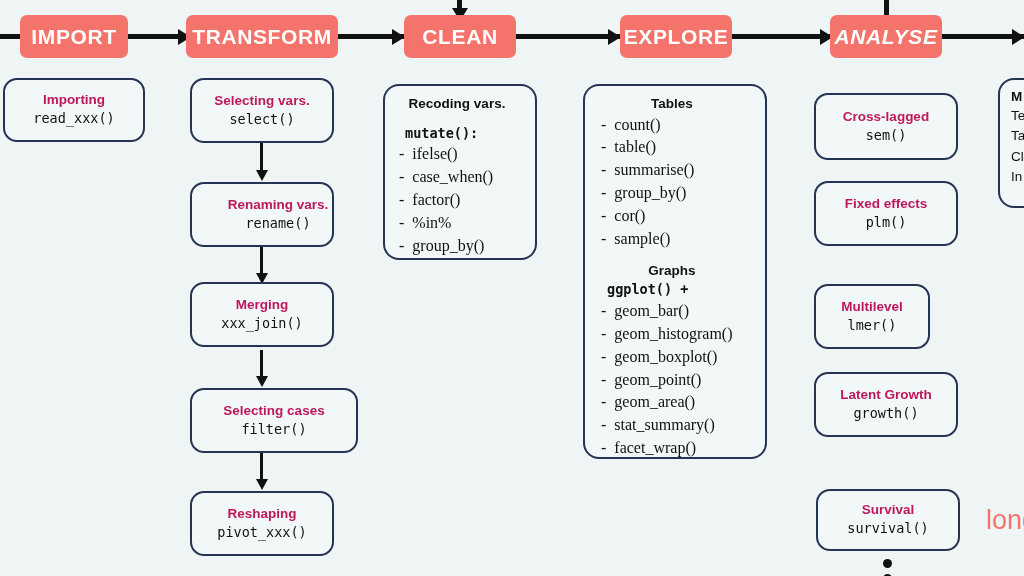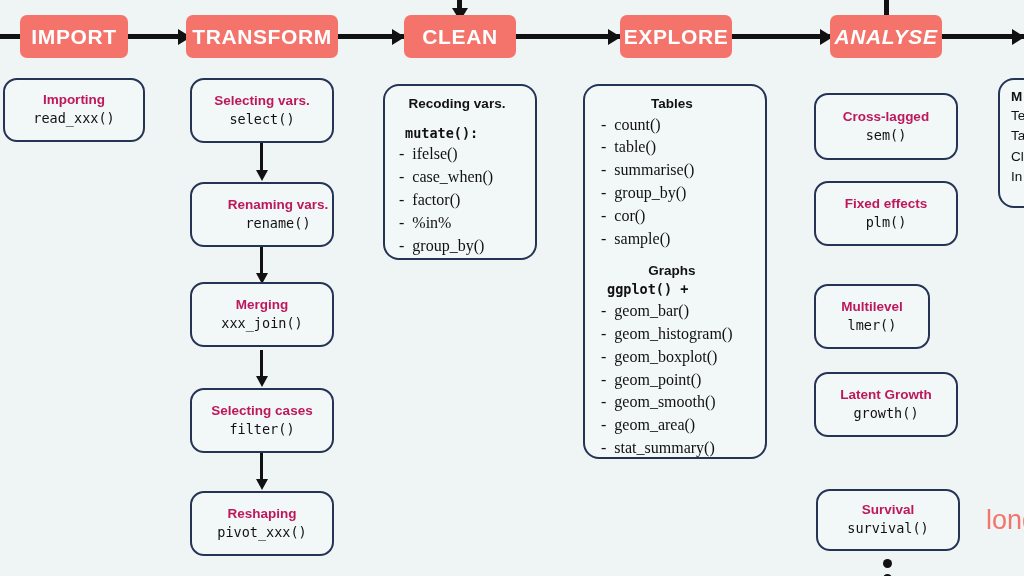--- a/index.html
+++ b/index.html
@@ -249,21 +249,21 @@
     <div class="card-fn">rename()</div>
   </div>
   <div class="flowarrow" style="left:260px; top:247px; height:28px;"></div>
 
   <div class="card" style="left:190px; top:275px; width:144px; height:65px;margin-top:7px;">
     <div class="card-title">Merging</div>
     <div class="card-fn">xxx_join()</div>
   </div>
   <div class="flowarrow" style="left:260px; top:350px; height:28px;"></div>
 
-  <div class="card" style="left:190px; top:388px; width:144px; height:65px;">
+  <div class="card" style="left:190px; top:388px; width:168px; height:65px;">
     <div class="card-title">Selecting cases</div>
     <div class="card-fn">filter()</div>
   </div>
   <div class="flowarrow" style="left:260px; top:453px; height:28px;"></div>
 
   <div class="card" style="left:190px; top:491px; width:144px; height:65px;">
     <div class="card-title">Reshaping</div>
     <div class="card-fn">pivot_xxx()</div>
   </div>
 
@@ -292,21 +292,20 @@
       <div class="panel-li">-  sample()</div>
     </div>
     <div class="spacer"></div>
     <div class="panel-head">Graphs</div>
     <div class="panel-sub" style="padding-left:14px; margin-top:1px;">ggplot() +</div>
     <div style="padding-left:8px;">
       <div class="panel-li">-  geom_bar()</div>
       <div class="panel-li">-  geom_histogram()</div>
       <div class="panel-li">-  geom_boxplot()</div>
       <div class="panel-li">-  geom_point()</div>
-      <div class="panel-li">-  geom_smooth()</div>
       <div class="panel-li">-  geom_area()</div>
       <div class="panel-li">-  stat_summary()</div>
       <div class="panel-li">-  facet_wrap()</div>
     </div>
 
   </div>
 
   <div class="card" style="left:814px; top:93px; width:144px; height:67px;">
     <div class="card-title">Cross-lagged</div>
     <div class="card-fn">sem()</div>

